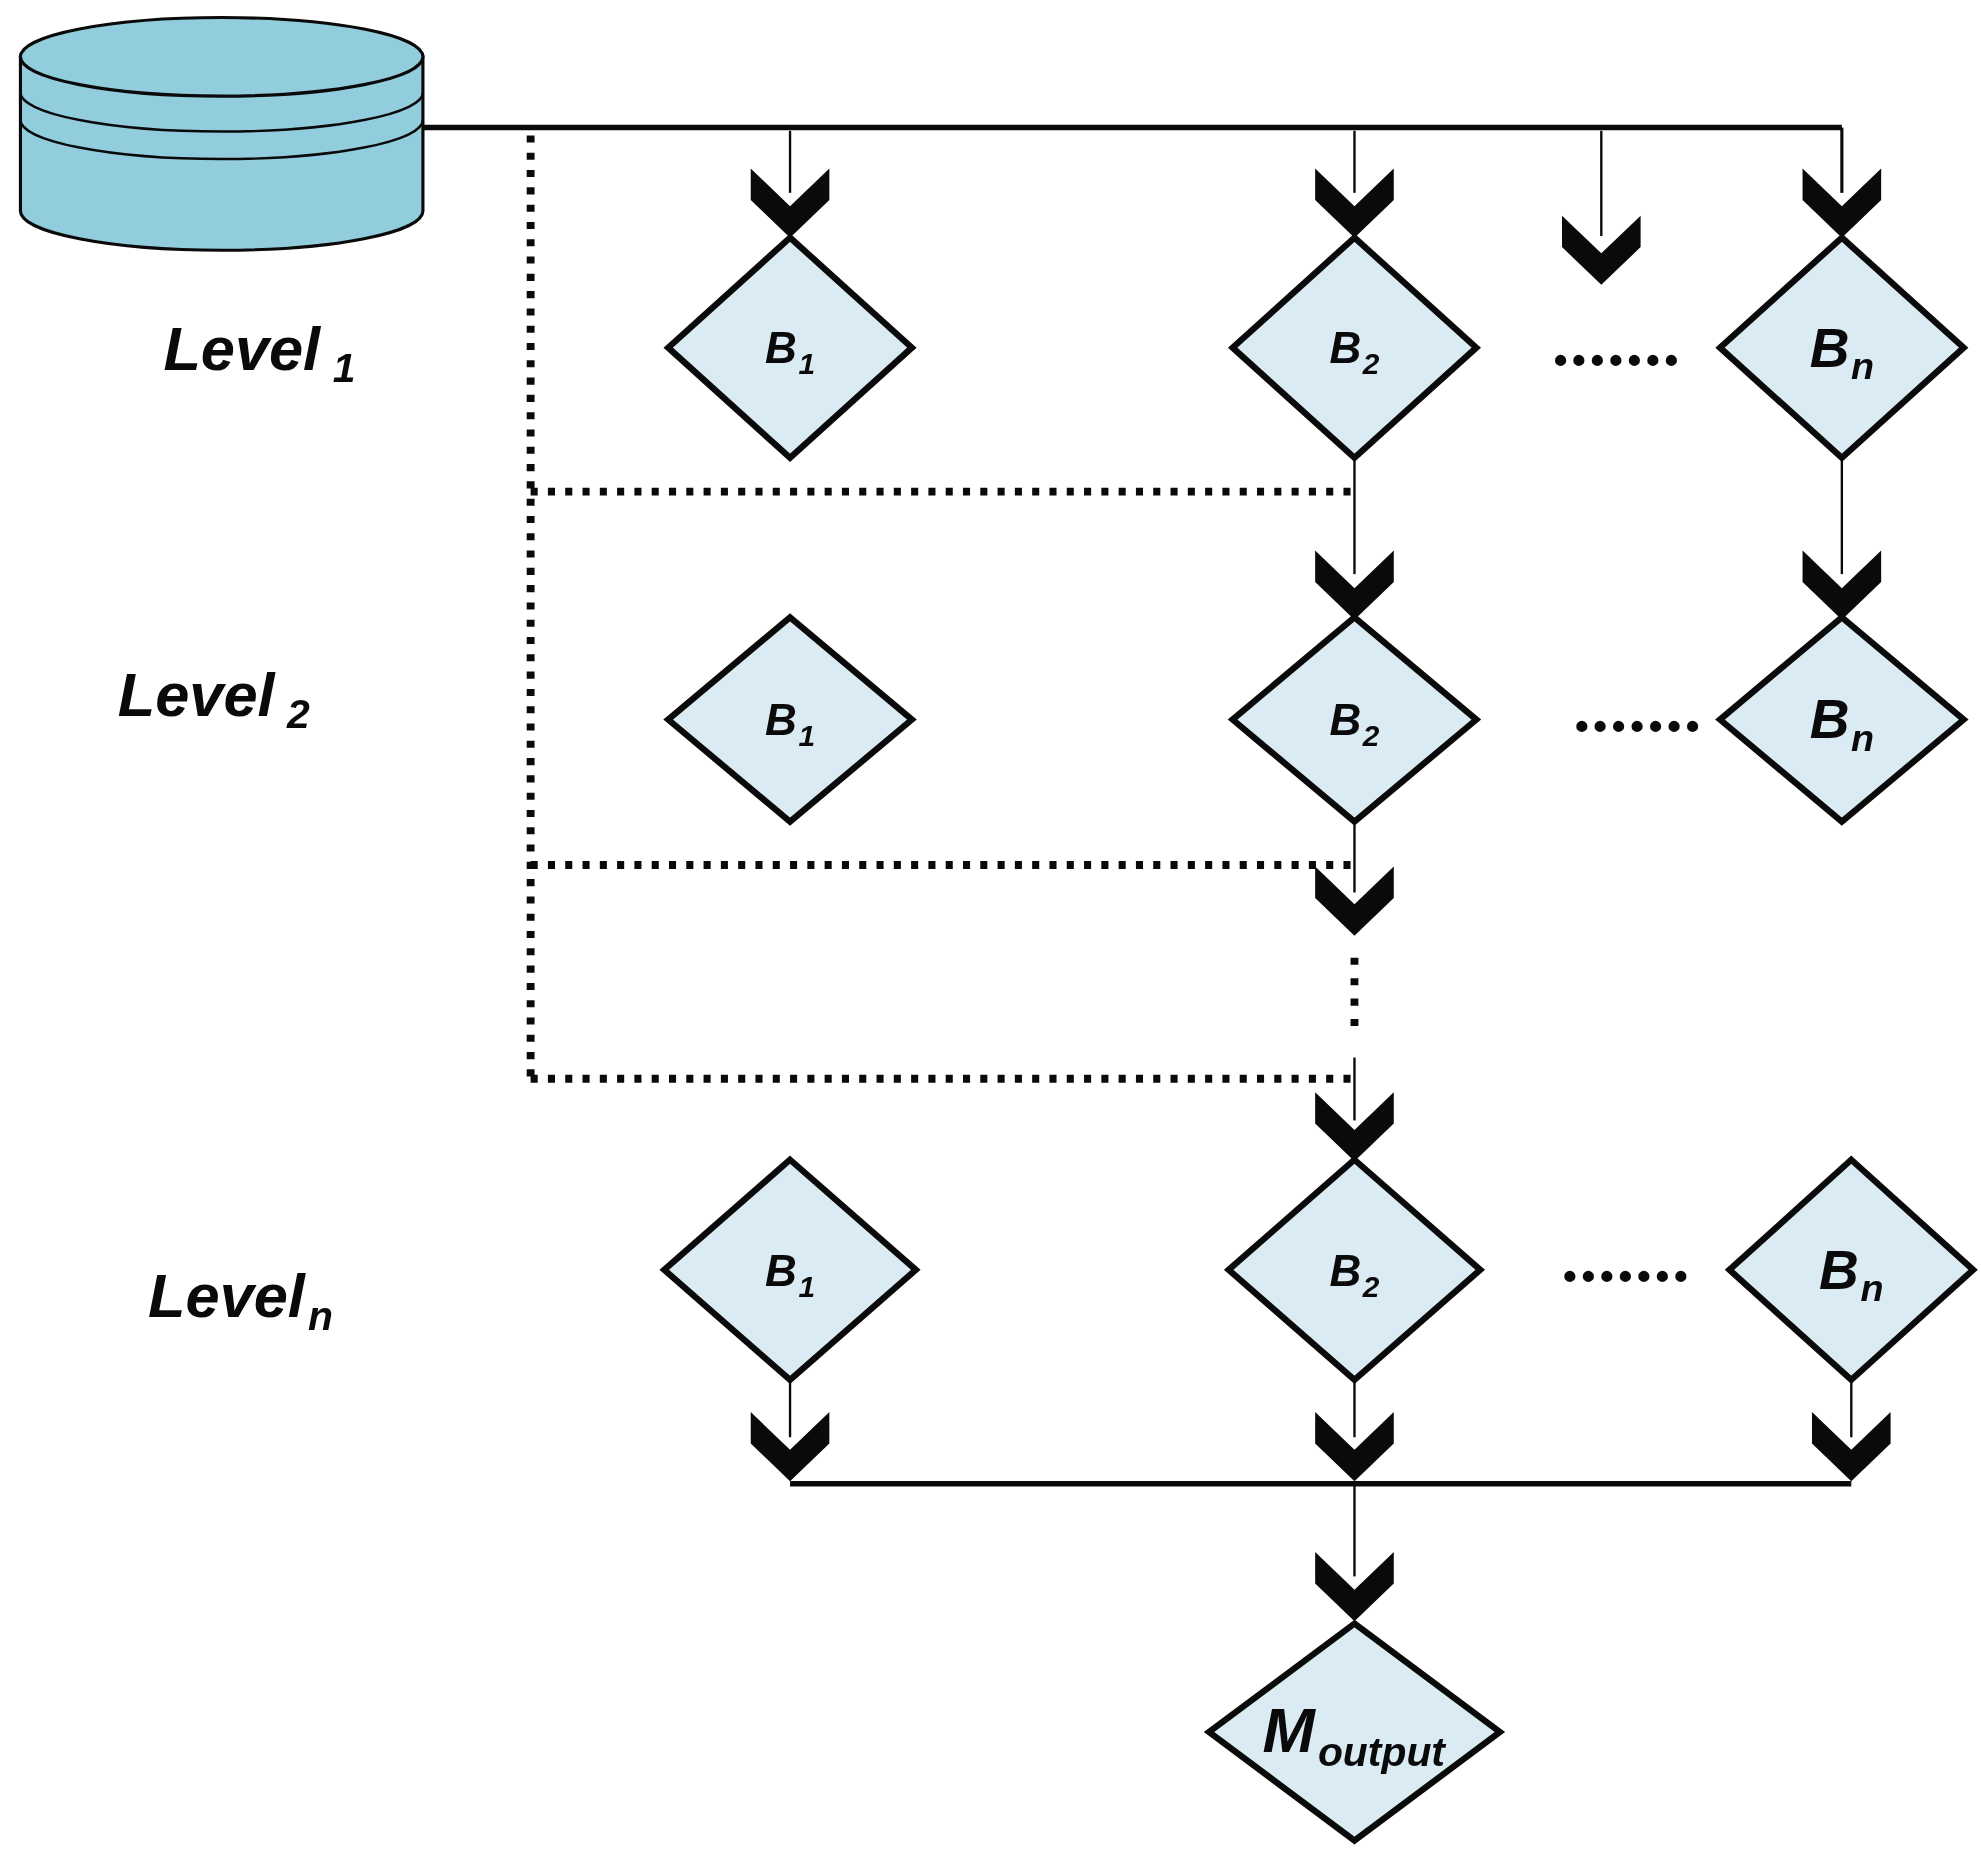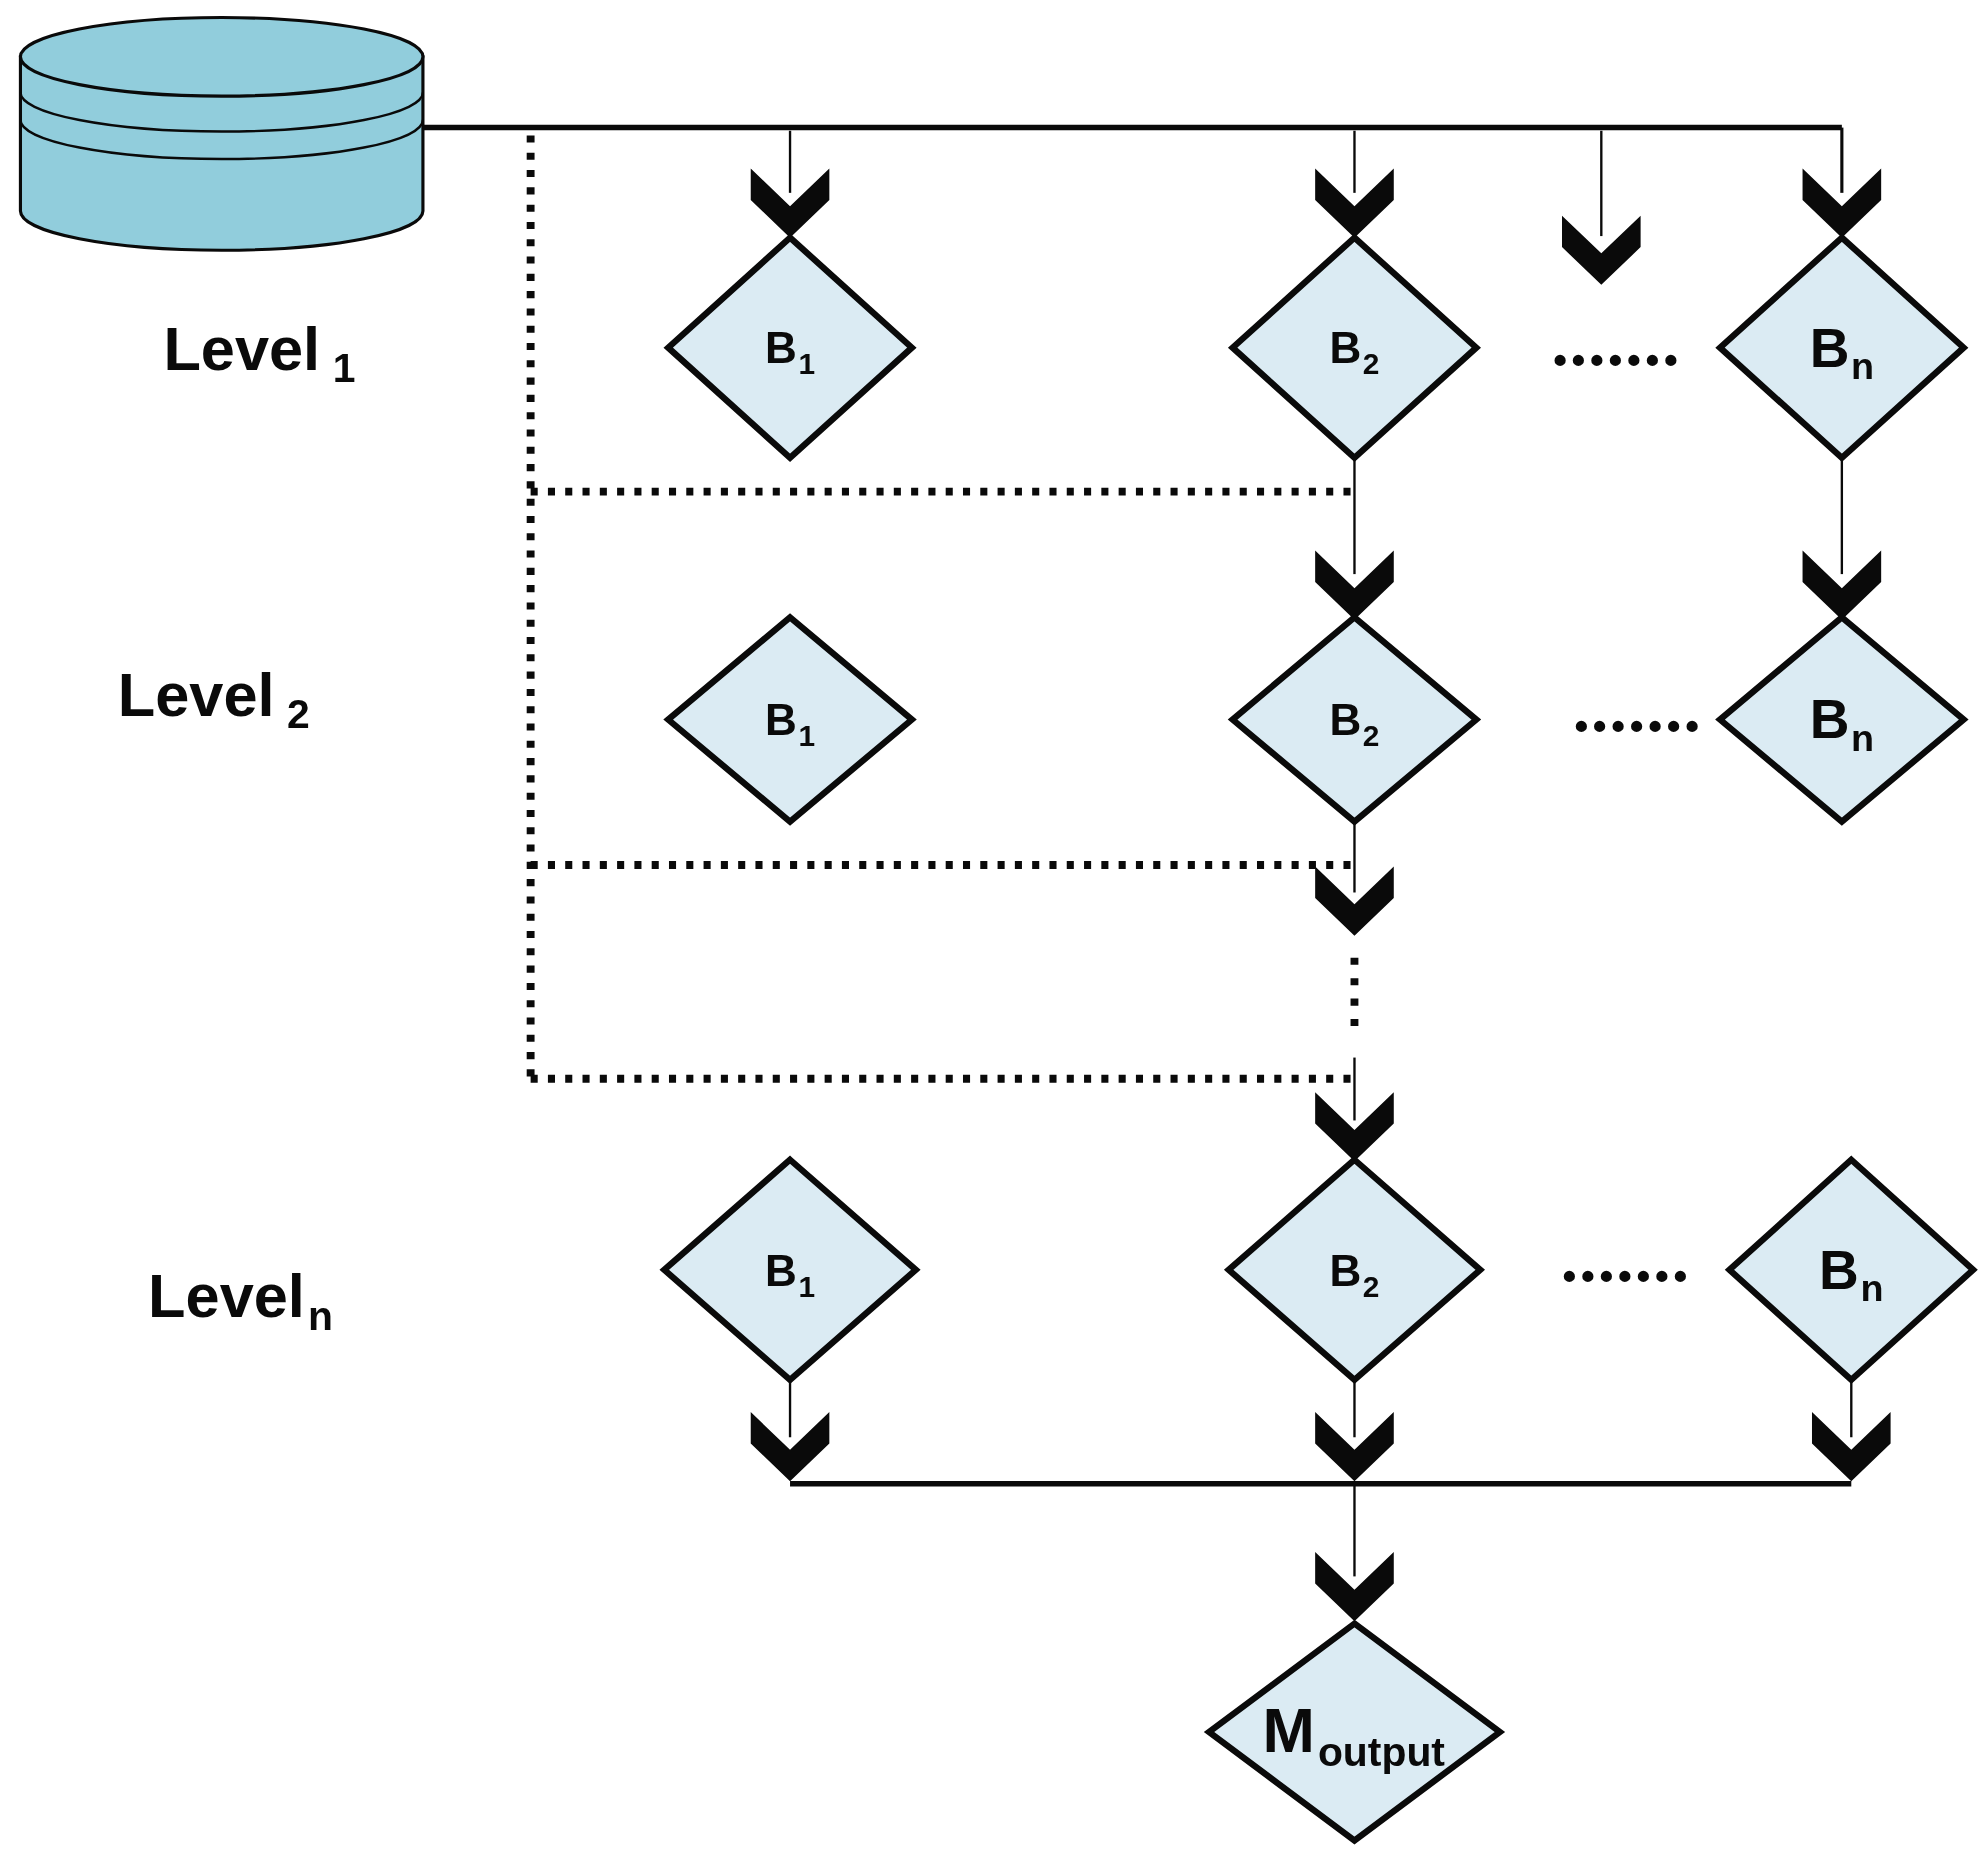--- a/index.html
+++ b/index.html
@@ -1,16 +1,16 @@
 <!DOCTYPE html>
 <html style="font-size:12.6px"><head>
 <meta charset="utf-8">
 <style>
   html, body { margin: 0; padding: 0; background: #ffffff; }
-  .canvas { width: 1981px; height: 1862px; position: relative; }
+  .canvas { width: 1981px; height: 1862px; position: relative; font-style: italic; }
   svg { display: block; }
   text {
     font-family: "Liberation Sans", sans-serif;
     font-weight: 700;
     fill: #0a0a0a;
   }
   .level-label { font-size: 78px; }
   .level-label .sub { font-size: 52px; }
   .node-label { font-size: 56px; }
   .node-label .sub { font-size: 38px; }

